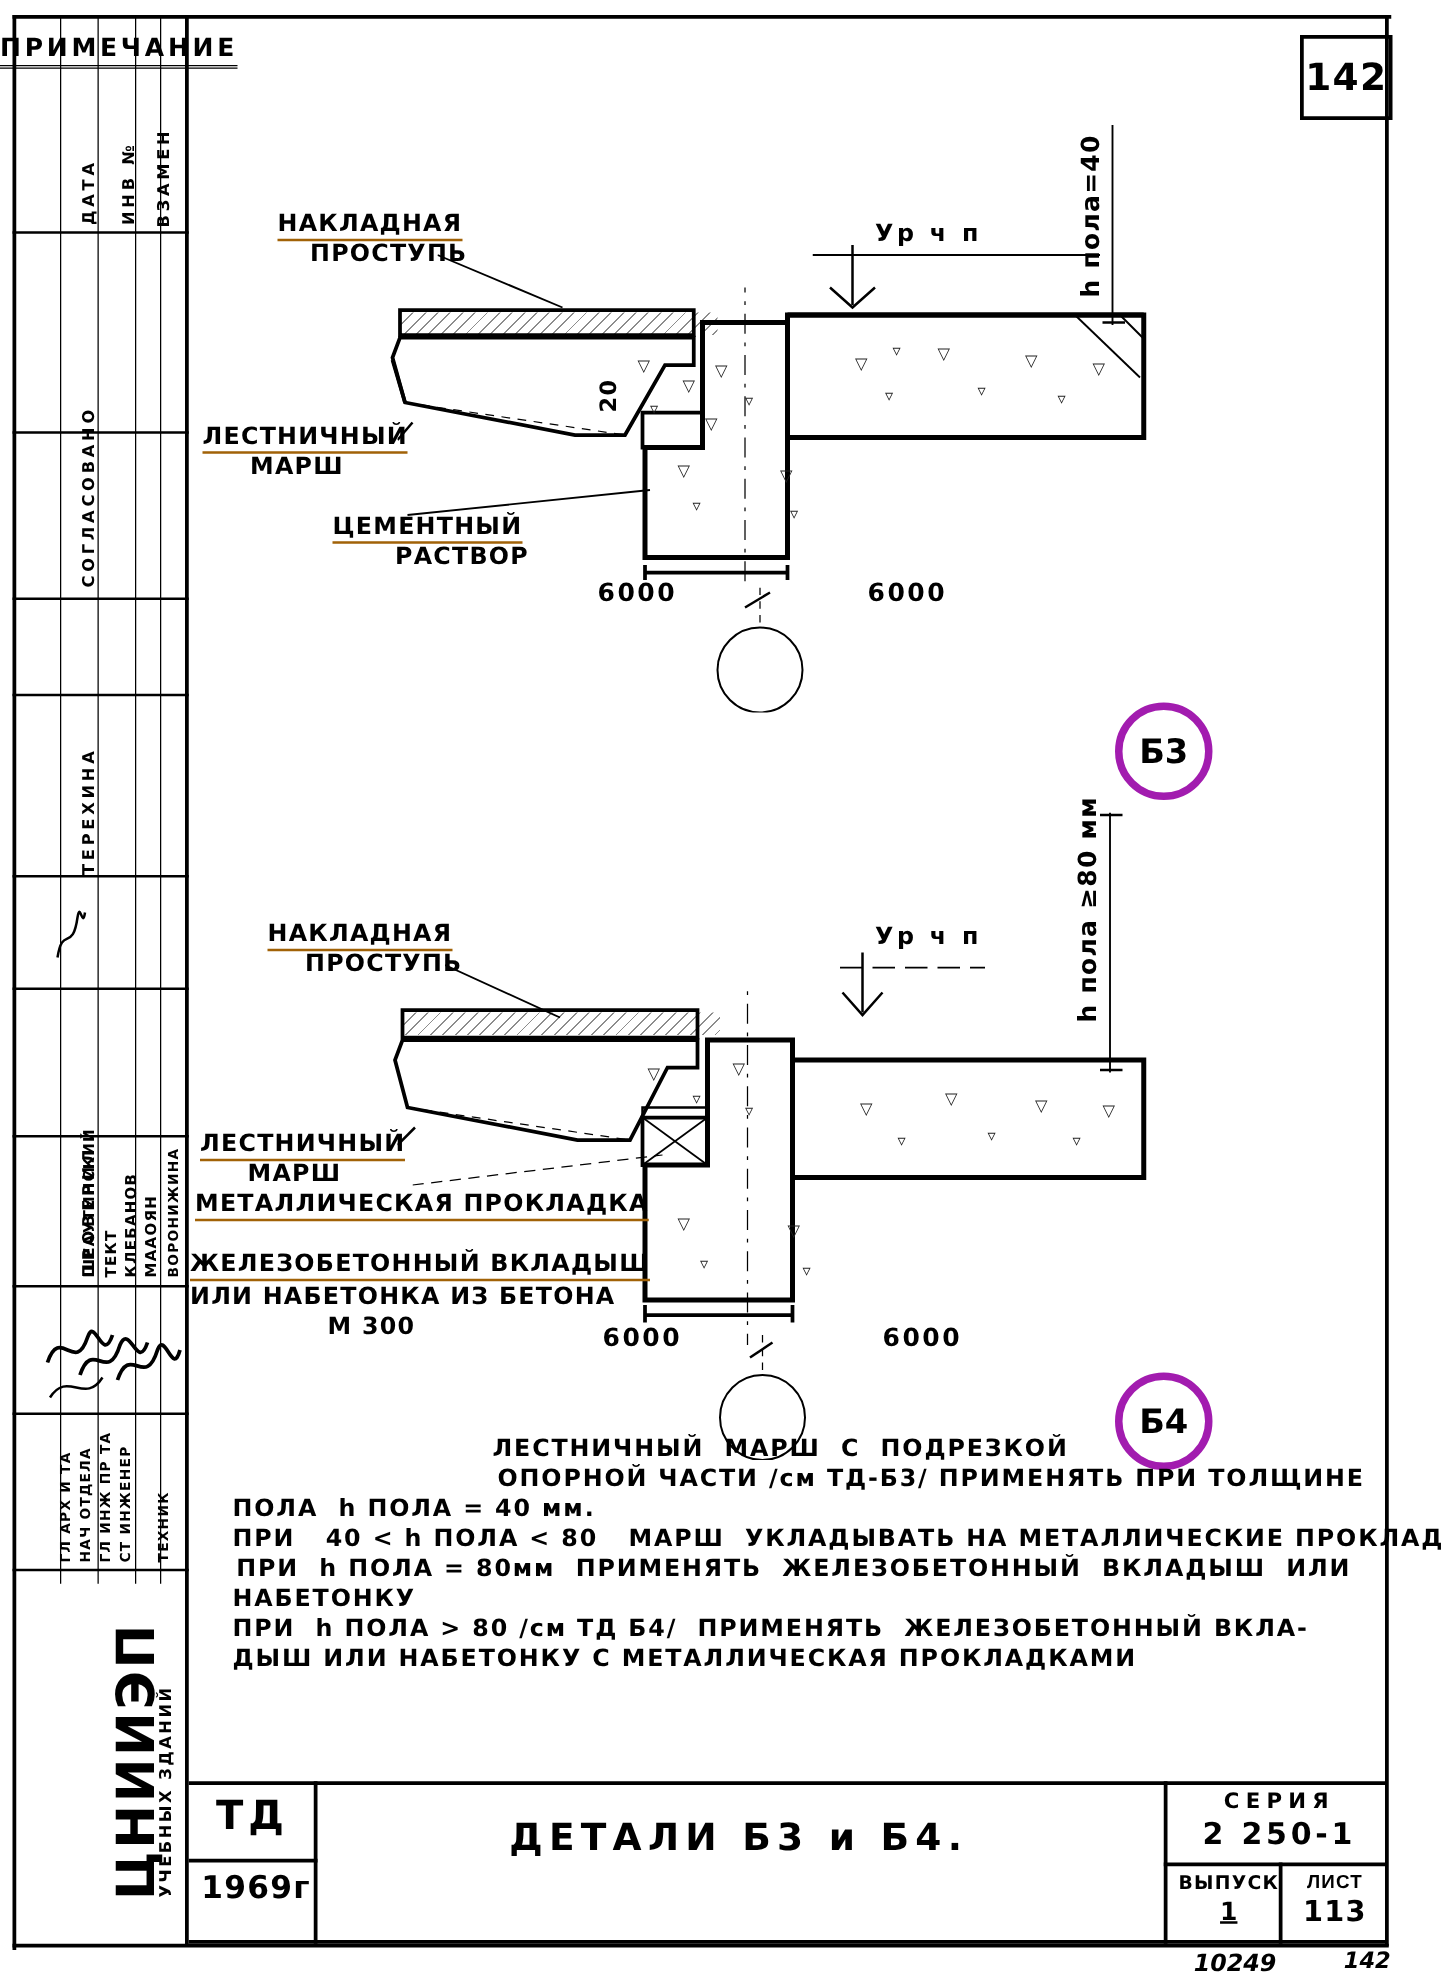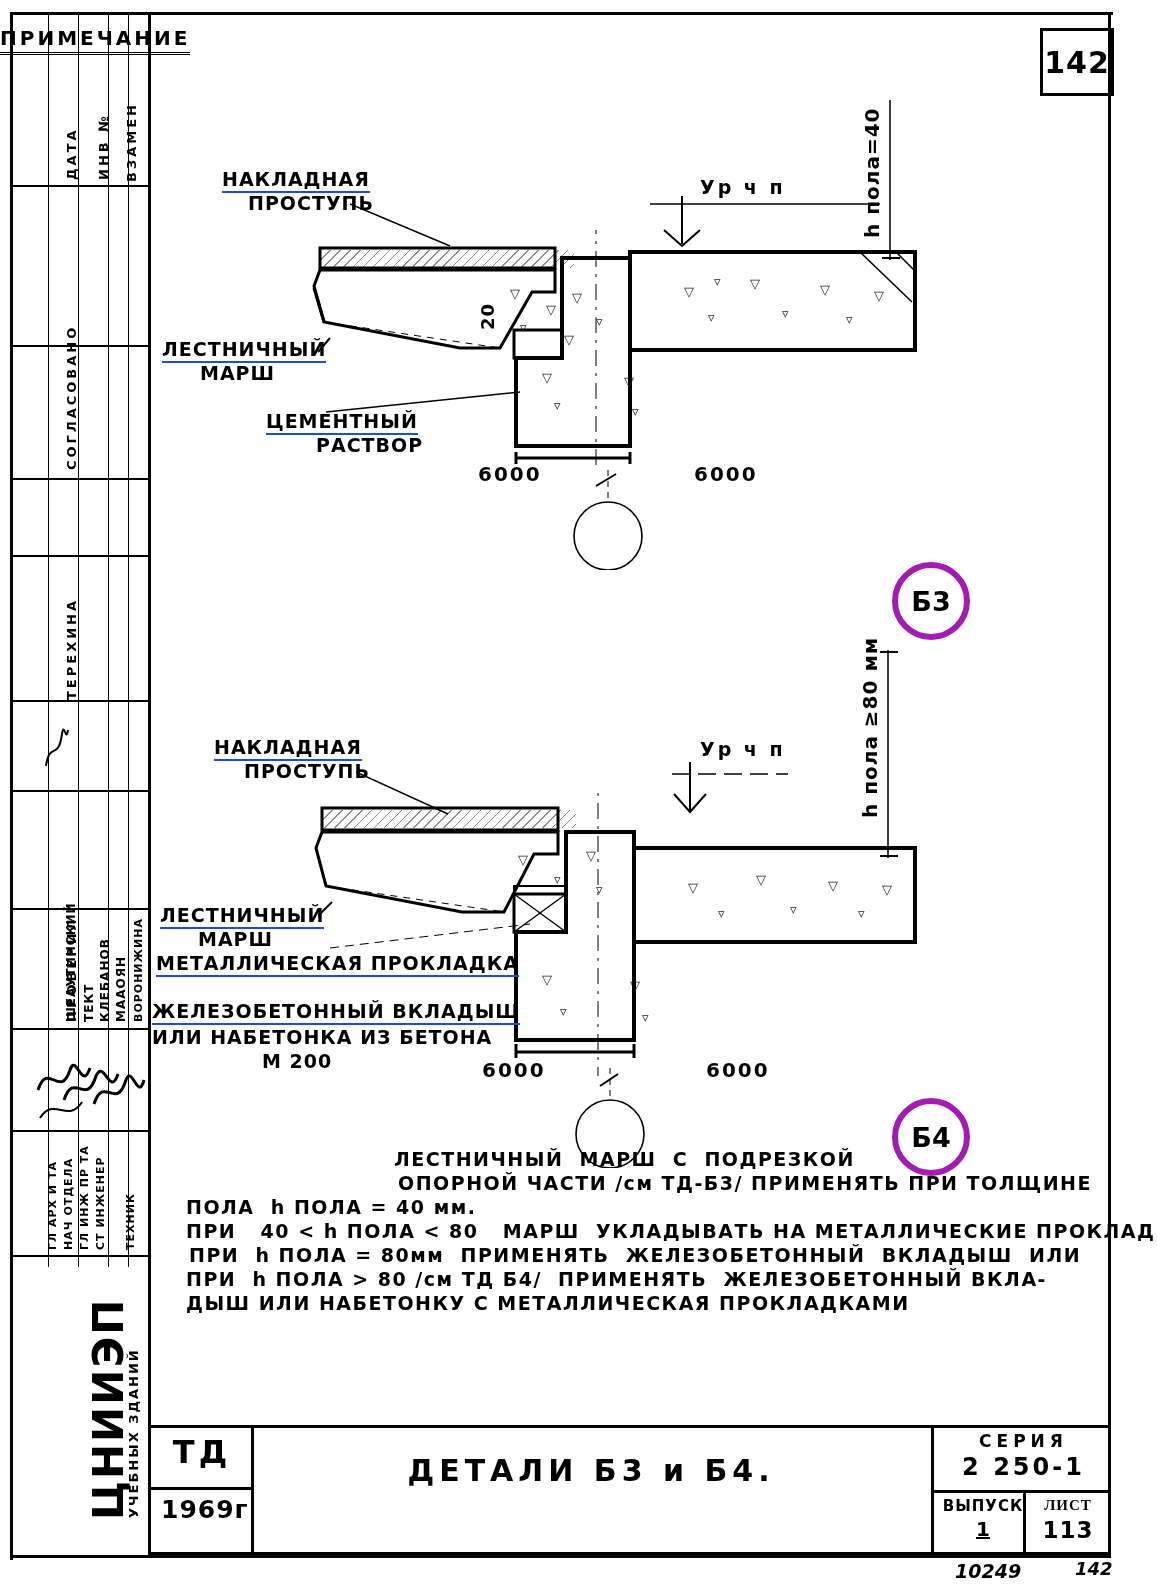--- a/index.html
+++ b/index.html
@@ -4,21 +4,21 @@
 <style>
   html,body{margin:0;padding:0;background:#fff;}
   body{width:1157px;height:1588px;position:relative;overflow:hidden;
        font-family:"Liberation Sans",sans-serif;color:#000;}
 
   .sheet{position:absolute;inset:0;}
   .txt{position:absolute;white-space:pre;font-weight:700;letter-spacing:1px;
        font-family:"DejaVu Sans",sans-serif;}
   .vtxt{position:absolute;white-space:pre;font-weight:700;letter-spacing:1px;
         font-family:"DejaVu Sans",sans-serif;transform-origin:0 0;}
-  .u{border-bottom:2px solid #1d4ed8;padding-bottom:1px;}
+  .u{border-bottom:2px solid #a16207;padding-bottom:1px;}
   .circle{position:absolute;border:6px solid #a21caf;border-radius:50%;
           display:flex;align-items:center;justify-content:center;
           font-weight:700;font-family:"DejaVu Sans",sans-serif;}
 
   
   #frame-outer{position:absolute;left:10px;top:12px;width:1100px;height:1545px;
                border-left:3px solid #000;border-top:3px solid #000;}
   #frame-right{position:absolute;left:1108px;top:12px;width:3px;height:1545px;background:#000;}
   #frame-bottom{position:absolute;left:10px;top:1555px;width:1101px;height:3px;background:#000;}
   #frame-inner-v{position:absolute;left:148px;top:12px;width:3px;height:1545px;background:#000;}
@@ -48,21 +48,21 @@
   #tb-serlab{position:absolute;left:790px;top:6px;width:165px;text-align:center;
              font-size:17px;font-weight:700;letter-spacing:5px;font-family:"DejaVu Sans",sans-serif;}
   #tb-serval{position:absolute;left:790px;top:28px;width:165px;text-align:center;
              font-size:24px;font-weight:700;letter-spacing:3px;font-family:"DejaVu Sans",sans-serif;}
   #tb-vyplab{position:absolute;left:788px;top:72px;width:88px;text-align:center;
              font-size:15px;font-weight:700;letter-spacing:1px;font-family:"DejaVu Sans",sans-serif;}
   #tb-vypval{position:absolute;left:788px;top:92px;width:88px;text-align:center;
              font-size:20px;font-weight:700;font-family:"DejaVu Sans",sans-serif;
              text-decoration:underline;}
   #tb-listlab{position:absolute;left:878px;top:72px;width:78px;text-align:center;
-              font-size:15px;font-weight:700;letter-spacing:1px;font-family:Liberation Serif, serif;}
+              font-size:15px;font-weight:700;letter-spacing:1px;font-family:Liberation Sans, sans-serif;}
   #tb-listval{position:absolute;left:878px;top:92px;width:78px;text-align:center;
               font-size:23px;font-weight:700;letter-spacing:1px;font-family:"DejaVu Sans",sans-serif;}
   #footer-code{position:absolute;left:955px;top:1560px;font-size:19px;font-weight:700;
                font-style:italic;font-family:"DejaVu Sans",sans-serif;}
   #footer-page{position:absolute;left:1075px;top:1558px;font-size:18px;font-weight:700;
                font-style:italic;font-family:"DejaVu Sans",sans-serif;}
   .specks span{position:absolute;font-size:13px;color:#222;font-family:"DejaVu Serif",serif;}
   .mortar{position:absolute;
           background:repeating-linear-gradient(0deg,#000 0 1px,transparent 1px 5px);
           opacity:.45;}
@@ -291,21 +291,21 @@
   <div class="txt" style="left:244px;top:760px;font-size:19px;">ПРОСТУПЬ</div>
   <svg style="position:absolute;left:356px;top:770px;width:120px;height:60px;">
     <line x1="0" y1="2" x2="92" y2="44" stroke="#000" stroke-width="1.5"></line>
   </svg>
 
   <div class="txt u" style="left:160px;top:904px;font-size:19px;">ЛЕСТНИЧНЫЙ</div>
   <div class="txt" style="left:198px;top:928px;font-size:19px;">МАРШ</div>
   <div class="txt u" style="left:156px;top:952px;font-size:19px;">МЕТАЛЛИЧЕСКАЯ ПРОКЛАДКА</div>
   <div class="txt u" style="left:152px;top:1000px;font-size:19px;">ЖЕЛЕЗОБЕТОННЫЙ ВКЛАДЫШ</div>
   <div class="txt" style="left:152px;top:1026px;font-size:19px;">ИЛИ НАБЕТОНКА ИЗ БЕТОНА</div>
-  <div class="txt" style="left:262px;top:1050px;font-size:19px;">М 200</div>
+  <div class="txt" style="left:262px;top:1050px;font-size:19px;">М 300</div>
 
   <svg style="position:absolute;left:318px;top:900px;width:220px;height:60px;">
     <line x1="0" y1="16" x2="14" y2="2" stroke="#000" stroke-width="2"></line>
   </svg>
   <svg style="position:absolute;left:330px;top:900px;width:210px;height:60px;">
     <line x1="0" y1="48" x2="200" y2="24" stroke="#000" stroke-width="1" stroke-dasharray="9,6"></line>
   </svg>
 
   <div class="txt" style="left:700px;top:738px;font-size:19px;letter-spacing:3px;">Ур ч п</div>
   <svg style="position:absolute;left:672px;top:760px;width:240px;height:60px;">
@@ -332,20 +332,21 @@
 
   <div class="circle" style="left:892px;top:1098px;width:66px;height:66px;font-size:27px;">Б4</div>
 
   <div id="note-head">ПРИМЕЧАНИЕ</div>
   <div id="notes">
     <div class="note-line" style="margin-left:208px;">ЛЕСТНИЧНЫЙ  МАРШ  С  ПОДРЕЗКОЙ</div>
     <div class="note-line" style="margin-left:212px;">ОПОРНОЙ ЧАСТИ /см ТД-Б3/ ПРИМЕНЯТЬ ПРИ ТОЛЩИНЕ</div>
     <div class="note-line" style="margin-left:0;">ПОЛА  h ПОЛА = 40 мм.</div>
     <div class="note-line" style="margin-left:0;">ПРИ   40 &lt; h ПОЛА &lt; 80   МАРШ  УКЛАДЫВАТЬ НА МЕТАЛЛИЧЕСКИЕ ПРОКЛАДКИ,</div>
     <div class="note-line" style="margin-left:3px;">ПРИ  h ПОЛА = 80мм  ПРИМЕНЯТЬ  ЖЕЛЕЗОБЕТОННЫЙ  ВКЛАДЫШ  ИЛИ</div>
+    <div class="note-line" style="margin-left:0;">НАБЕТОНКУ</div>
     <div class="note-line" style="margin-left:0;">ПРИ  h ПОЛА &gt; 80 /см ТД Б4/  ПРИМЕНЯТЬ  ЖЕЛЕЗОБЕТОННЫЙ ВКЛА-</div>
     <div class="note-line" style="margin-left:0;">ДЫШ ИЛИ НАБЕТОНКУ С МЕТАЛЛИЧЕСКАЯ ПРОКЛАДКАМИ</div>
   </div>
 
   <div id="tb">
 
     <div class="tb-line" style="left:0;top:0;width:957px;height:3px;"></div>
     <div class="tb-line" style="left:0;top:127px;width:957px;height:3px;"></div>
     <div class="tb-line" style="left:100px;top:0;width:3px;height:130px;"></div>
     <div class="tb-line" style="left:0;top:62px;width:103px;height:3px;"></div>

